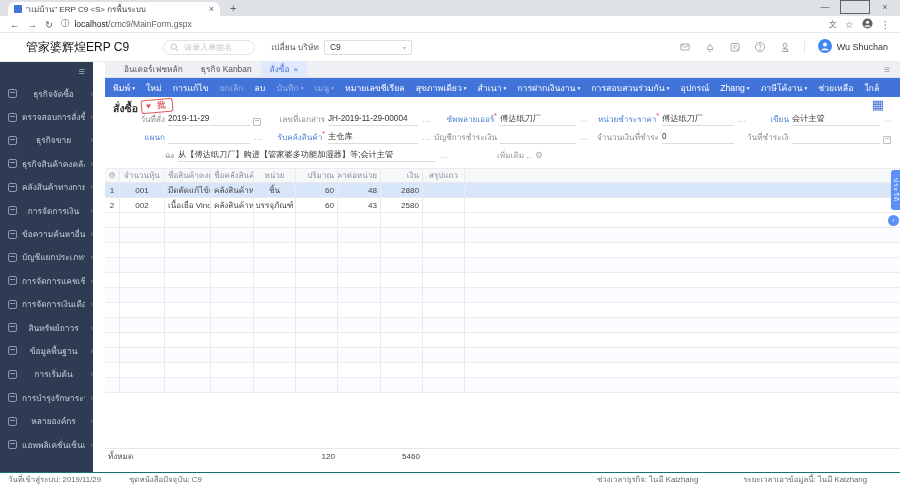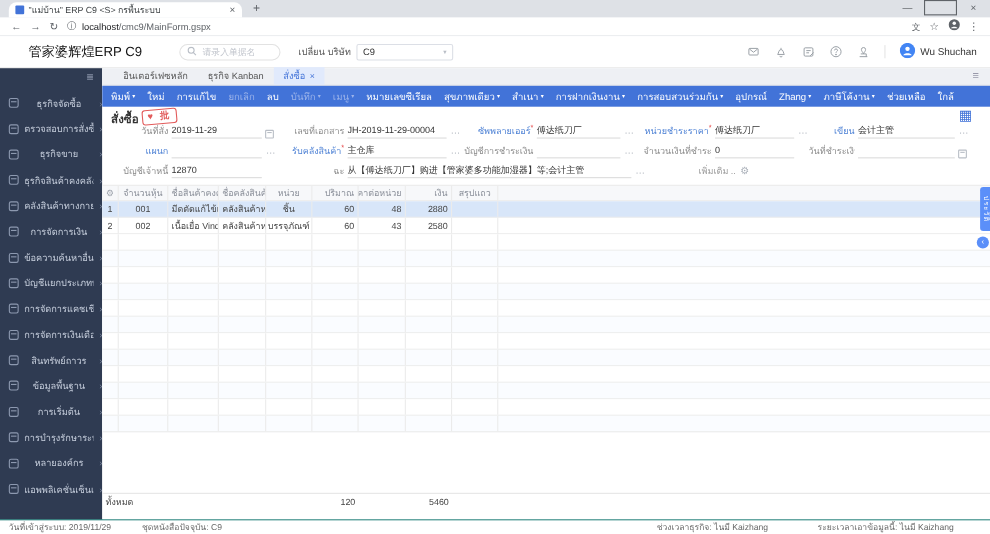--- a/index.html
+++ b/index.html
@@ -49,21 +49,21 @@
   .sidebar{width:93px;background:#2f3b52;flex-shrink:0;position:relative;}
   .collapse{position:absolute;top:4px;right:8px;color:#a9b3c7;font-size:11px;line-height:1;}
   .side-menu{padding-top:20px;}
   .side-item{height:23.4px;display:flex;align-items:center;gap:5px;padding:0 0 0 8px;
              font-size:8.4px;color:#c7cfdd;cursor:pointer;text-align:center;}
   .s-icon{width:9px;height:9px;border:1px solid #8d99b0;border-radius:2px;position:relative;flex-shrink:0;}
   .s-icon::after{content:"";position:absolute;left:1px;right:1px;top:2px;border-top:1px solid #8d99b0;}
   .s-label{flex:1;white-space:nowrap;overflow:hidden;}
   .s-arrow{color:#7f8ba2;font-size:8.5px;}
 
-  .content{flex:1;display:flex;flex-direction:column;min-width:0;background:#fff;position:relative;}
+  .content{flex:1;display:flex;flex-direction:column;min-width:0;background:#fff;position:relative;margin-left:12px;}
   .doc-tabs{height:16px;background:#eef0f4;border-bottom:1px solid #e2e4e9;display:flex;
             align-items:flex-end;padding-left:10px;}
   .tab{height:16px;display:flex;align-items:center;gap:4px;padding:0 9px;font-size:8.4px;color:#555;}
   .tab.active{background:#e1eafc;color:#4273d8;}
   .tab-close{font-size:8px;}
   .tabs-menu{margin-left:auto;margin-right:10px;color:#99a;font-size:10px;align-self:center;}
 
   .toolbar{height:19px;background:#4273d8;display:flex;align-items:center;gap:11px;
            padding:0 8px;white-space:nowrap;overflow:hidden;}
   .tb-item{display:flex;align-items:center;gap:2px;font-size:8.7px;color:#fff;cursor:pointer;}
@@ -451,25 +451,20 @@
                 <span class="fval">0</span>
                 <span class="fsuffix"></span>
               </div>
               <div class="f-cell f-c5">
                 <span class="flabel">วันที่ชำระเงิน</span>
                 <span class="fval"></span>
                 <span class="cal"></span>
               </div>
             </div>
             <div class="f-row">
-              <div class="f-cell f-c1">
-                <span class="flabel">บัญชีเจ้าหนี้</span>
-                <span class="fval">12870</span>
-                <span class="fsuffix"></span>
-              </div>
               <div class="f-cell f-note">
                 <span class="flabel">ฉะ</span>
                 <span class="fval">从【傅达纸刀厂】购进【管家婆多功能加湿器】等;会计主管</span>
                 <span class="fsuffix">⋯</span>
               </div>
               <div class="f-more">
                 <span>เพิ่มเติม ..</span>
                 <span class="f-gear">⚙</span>
               </div>
             </div>

